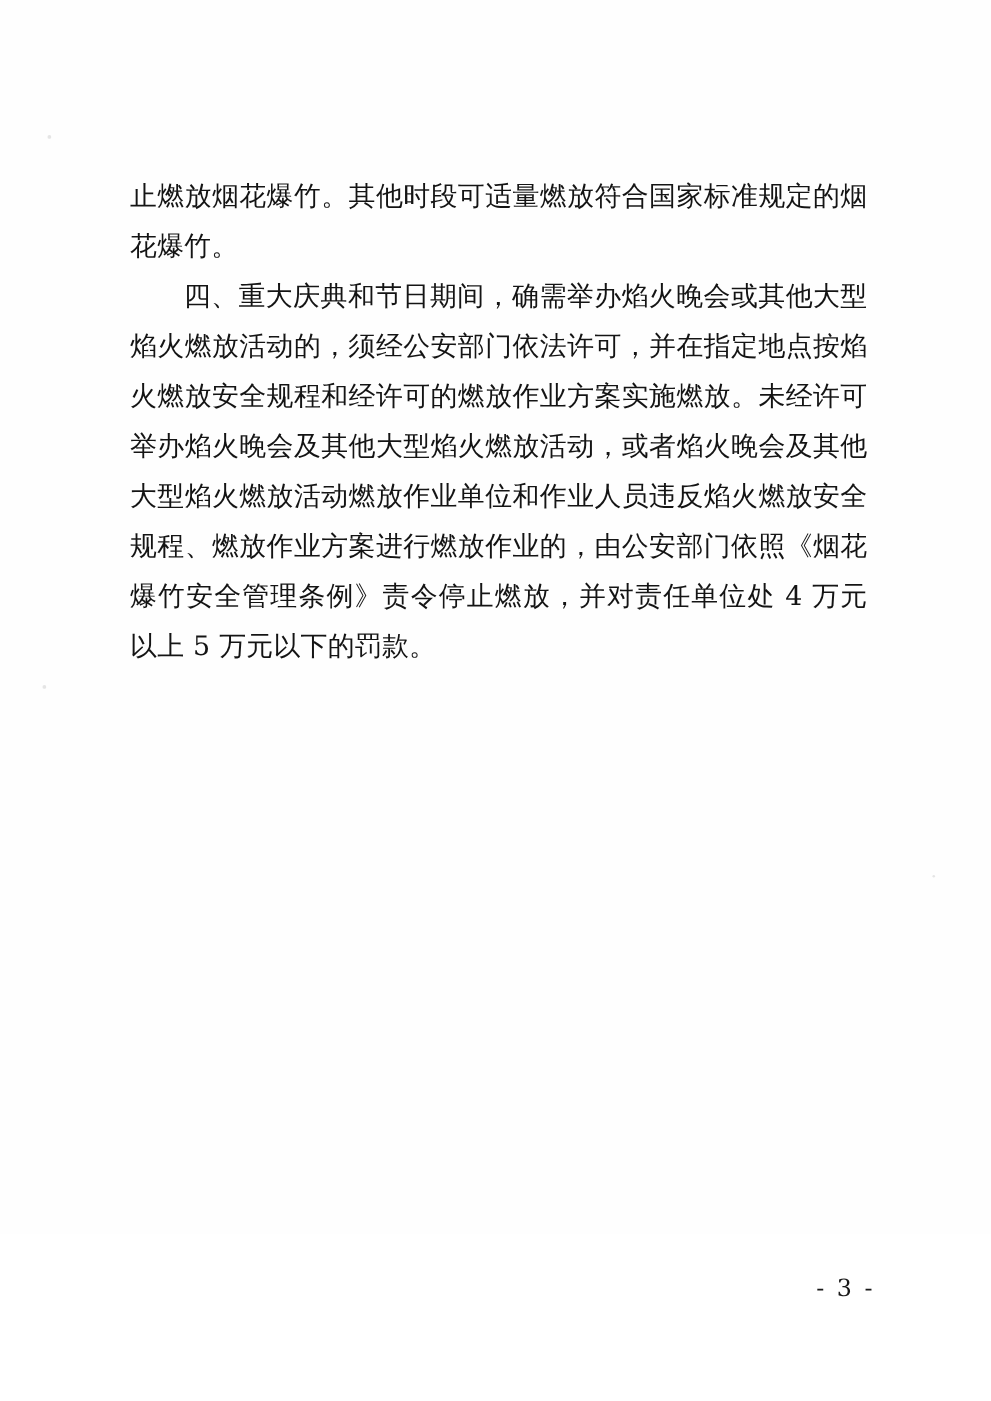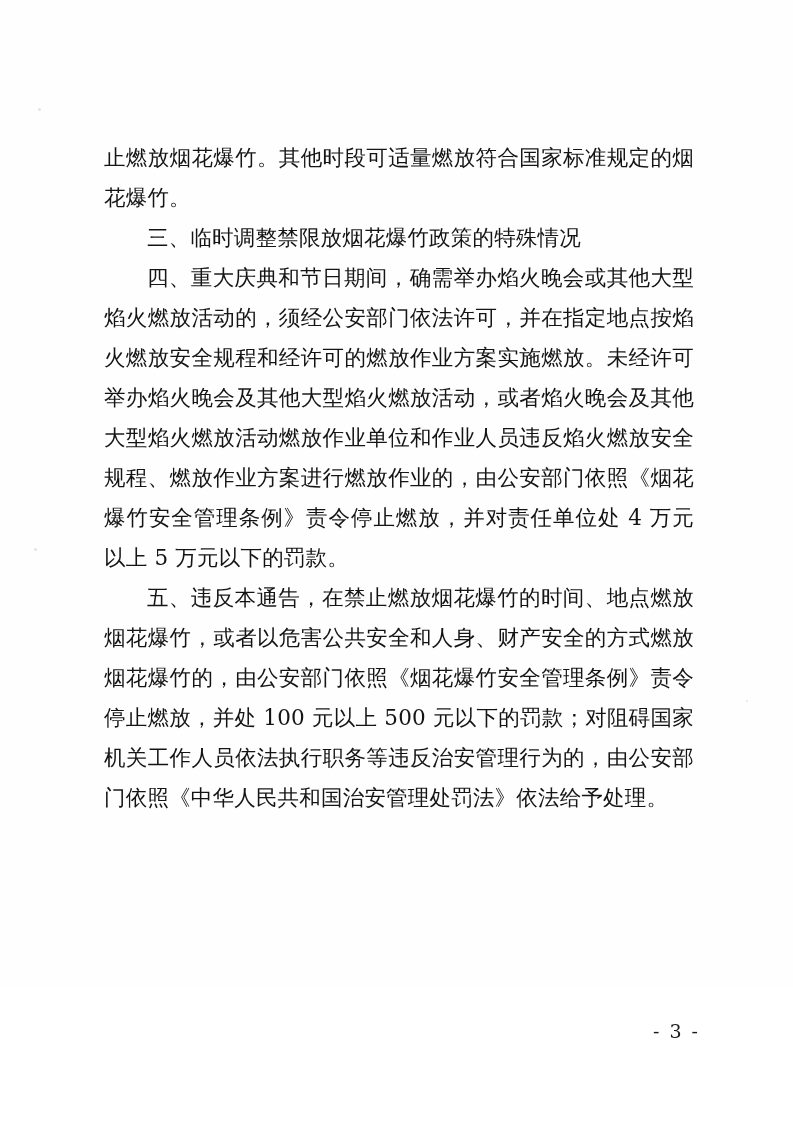--- a/index.html
+++ b/index.html
@@ -67,22 +67,20 @@
 <body>
 
 <div class="page">
 
   <div class="speckle" style="left:38px; top:108px; width:3px; height:3px;"></div>
   <div class="speckle" style="left:34px; top:548px; width:3px; height:3px;"></div>
   <div class="speckle" style="left:746px; top:700px; width:2px; height:2px;"></div>
 
   <div class="content">
     <p class="para">止燃放烟花爆竹。其他时段可适量燃放符合国家标准规定的烟花爆竹。</p>
-    <p class="para indent">三、临时调整禁限放烟花爆竹政策的特殊情况</p>
     <p class="para indent">四、重大庆典和节日期间，确需举办焰火晚会或其他大型焰火燃放活动的，须经公安部门依法许可，并在指定地点按焰火燃放安全规程和经许可的燃放作业方案实施燃放。未经许可举办焰火晚会及其他大型焰火燃放活动，或者焰火晚会及其他大型焰火燃放活动燃放作业单位和作业人员违反焰火燃放安全规程、燃放作业方案进行燃放作业的，由公安部门依照《烟花爆竹安全管理条例》责令停止燃放，并对责任单位处 4 万元以上 5 万元以下的罚款。</p>
-    <p class="para indent">五、违反本通告，在禁止燃放烟花爆竹的时间、地点燃放烟花爆竹，或者以危害公共安全和人身、财产安全的方式燃放烟花爆竹的，由公安部门依照《烟花爆竹安全管理条例》责令停止燃放，并处 100 元以上 500 元以下的罚款；对阻碍国家机关工作人员依法执行职务等违反治安管理行为的，由公安部门依照《中华人民共和国治安管理处罚法》依法给予处理。</p>
   </div>
 
   <div class="page-number">
     <span class="pn-inner">- 3 -</span>
   </div>
 
 </div>
 
 </body></html>

